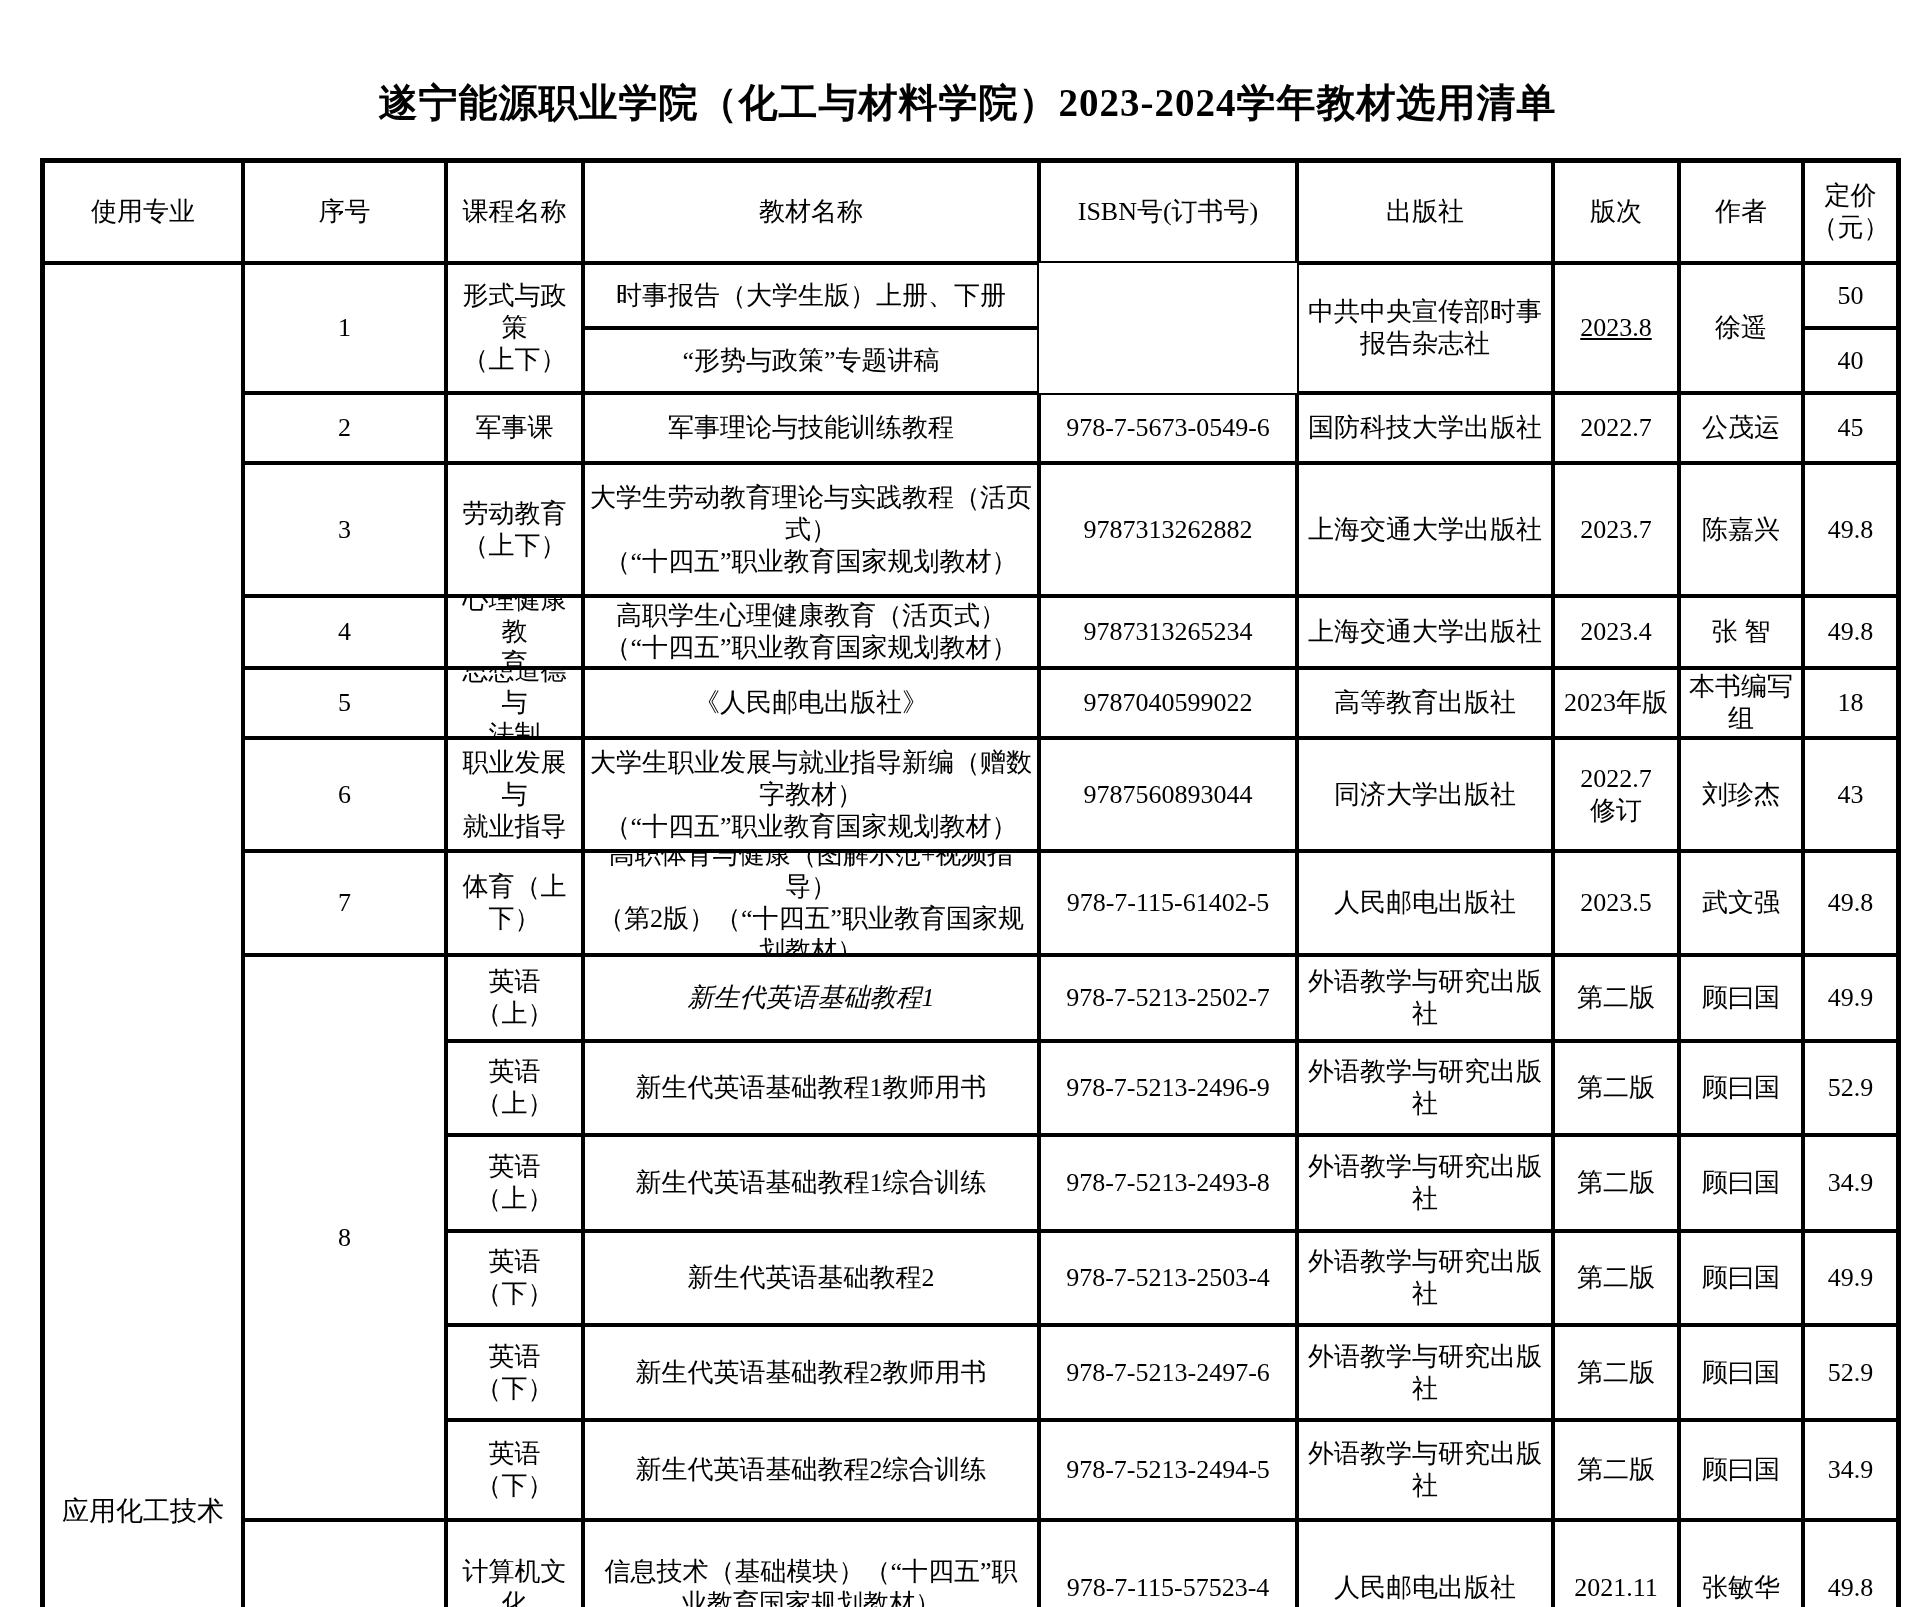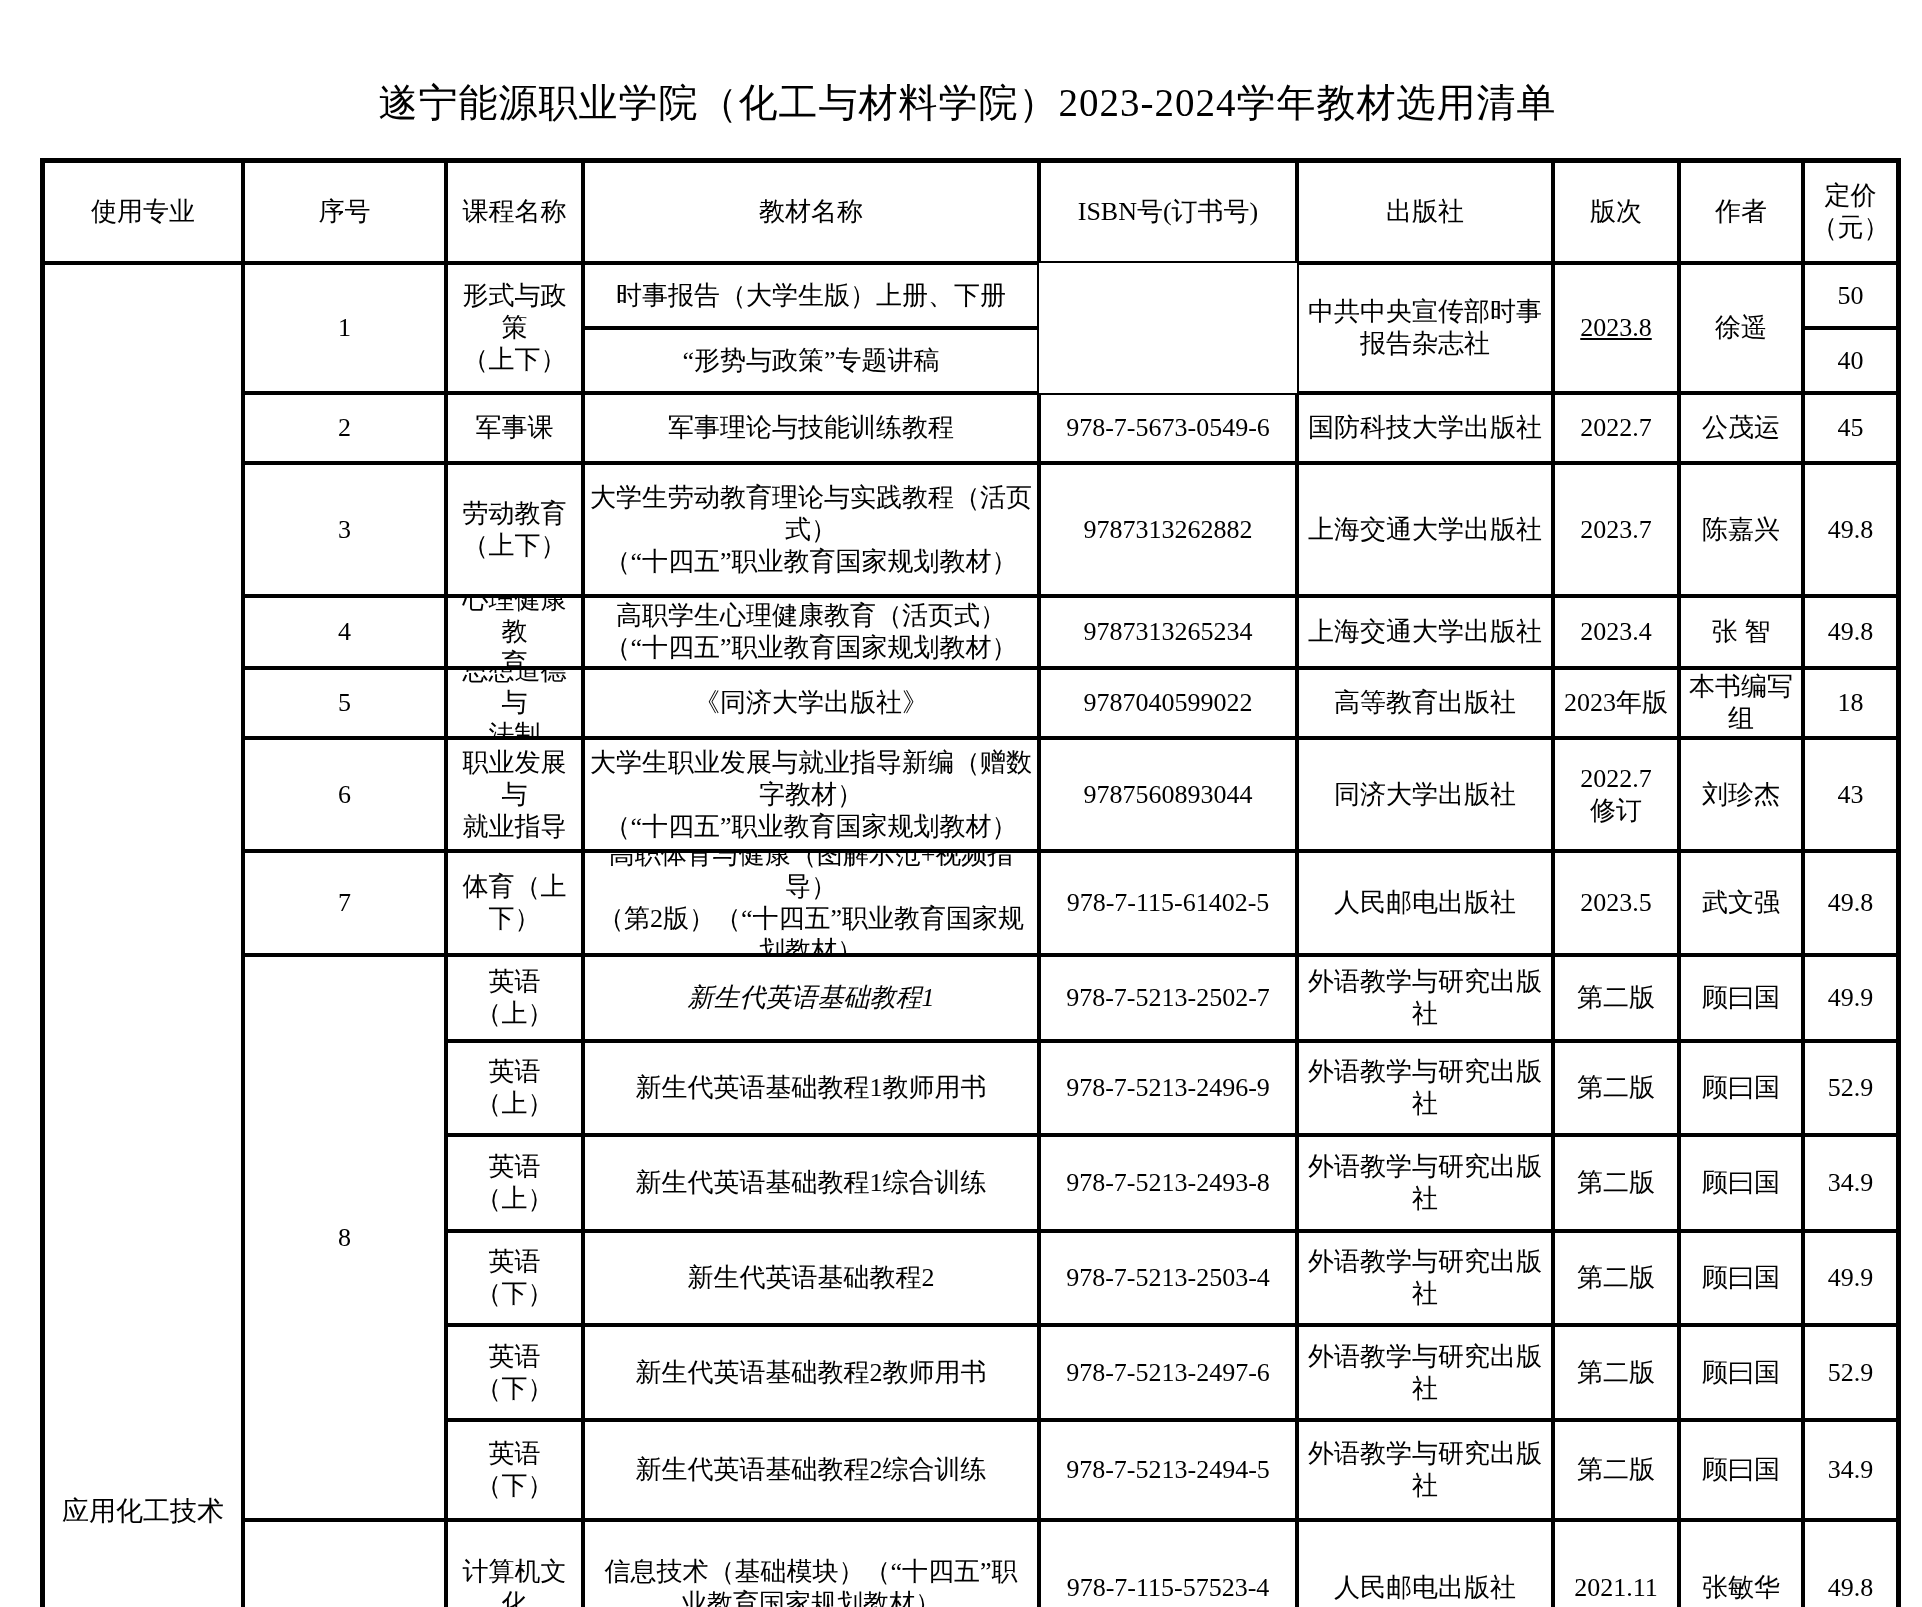--- a/index.html
+++ b/index.html
@@ -9,21 +9,21 @@
     background:#ffffff;
     overflow:hidden;
     font-family:"Liberation Serif","DejaVu Serif",serif;
     color:#000;
   }
   .doc-title{
     position:absolute;
     left:40px;top:76px;width:1855px;
     text-align:center;
     font-size:39px;
-    font-weight:normal;
+    font-weight:bold;
     letter-spacing:1px;
     white-space:nowrap;
   }
   .tbl{
     position:absolute;left:40px;top:158px;
     display:grid;
     grid-template-columns:200px 203px 137px 456px 258px 256px 126px 124px 95px;
     grid-template-rows:102px 65px 65px 70px 133px 72px 70px 113px 104px 86px 94px 96px 94px 95px 100px 135px;
     border:3px solid #000;
     box-sizing:content-box;
@@ -114,21 +114,21 @@
 （“十四五”职业教育国家规划教材）</div>
     <div class="cell" style="grid-column:5;grid-row:6;">9787313265234</div>
     <div class="cell" style="grid-column:6;grid-row:6;">上海交通大学出版社</div>
     <div class="cell" style="grid-column:7;grid-row:6;">2023.4</div>
     <div class="cell" style="grid-column:8;grid-row:6;">张 智</div>
     <div class="cell" style="grid-column:9;grid-row:6;">49.8</div>
 
     <div class="cell" style="grid-column:2;grid-row:7;">5</div>
     <div class="cell" style="grid-column:3;grid-row:7;">思想道德与
 法制</div>
-    <div class="cell" style="grid-column:4;grid-row:7;">《同济大学出版社》</div>
+    <div class="cell" style="grid-column:4;grid-row:7;">《人民邮电出版社》</div>
     <div class="cell" style="grid-column:5;grid-row:7;">9787040599022</div>
     <div class="cell" style="grid-column:6;grid-row:7;">高等教育出版社</div>
     <div class="cell" style="grid-column:7;grid-row:7;">2023年版</div>
     <div class="cell" style="grid-column:8;grid-row:7;">本书编写
 组</div>
     <div class="cell" style="grid-column:9;grid-row:7;">18</div>
 
     <div class="cell" style="grid-column:2;grid-row:8;">6</div>
     <div class="cell" style="grid-column:3;grid-row:8;">职业发展与
 就业指导</div>

